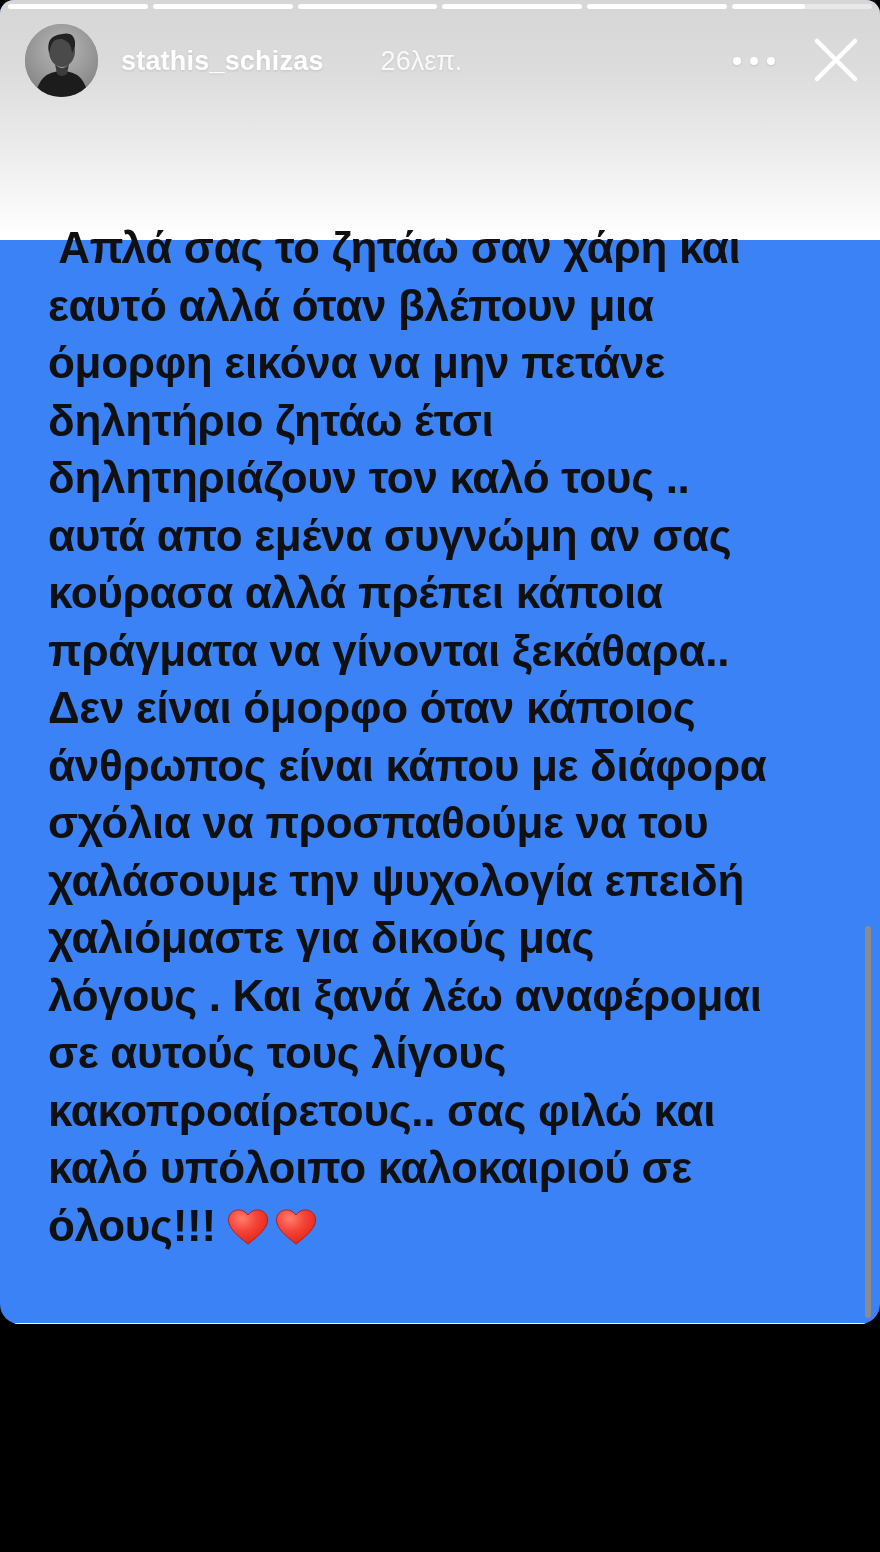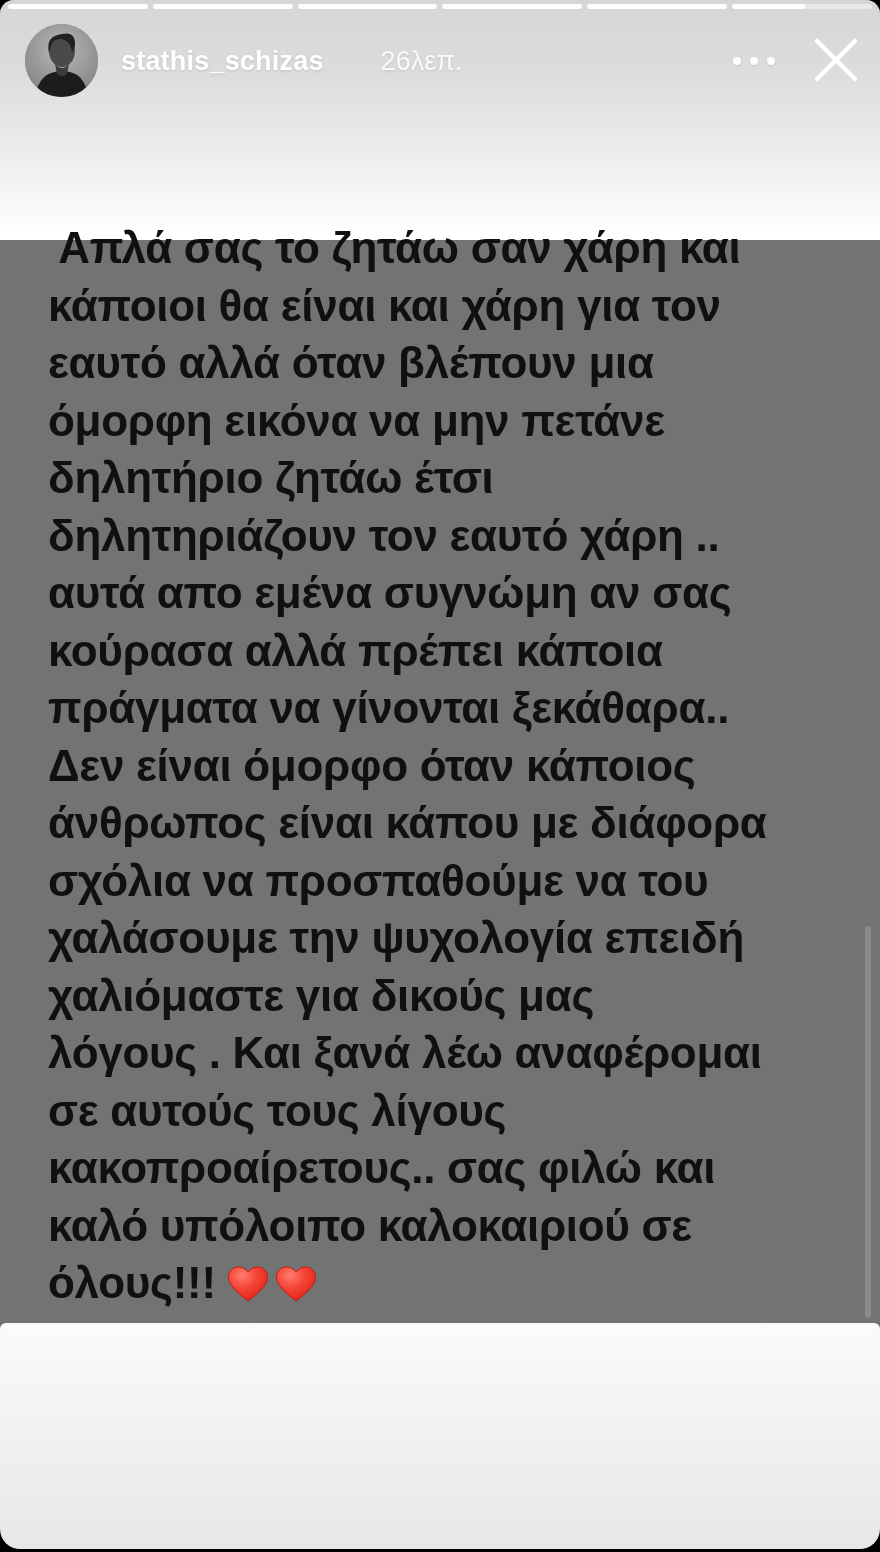--- a/index.html
+++ b/index.html
@@ -4,24 +4,24 @@
 <style>
   html,body{margin:0;padding:0;}
   body{
     width:880px;height:1552px;
     background:#000;
     position:relative;
     overflow:hidden;
     font-family:"Liberation Sans", sans-serif;
   }
   .story-card{
-    position:absolute;left:0;top:0;width:880px;height:1549px;
+    position:absolute;left:0;top:0;width:880px;height:1324px;
     border-radius:14px 14px 20px 20px;
     overflow:hidden;
-    background:#737373;
+    background:#3b82f6;
   }
   
   .header-shade{
     position:absolute;left:0;top:0;width:100%;height:240px;
     background:linear-gradient(180deg,#d6d6d6 0px,#dcdcdc 70px,#ececec 150px,#ffffff 235px);
   }
   
   .progress-row{
     position:absolute;left:8px;right:8px;top:4px;height:5px;
     display:flex;gap:5px;
@@ -142,25 +142,24 @@
     <button class="close-btn" aria-label="close story">
       <svg width="50" height="48" viewBox="0 0 50 48">
         <line x1="6" y1="5" x2="44" y2="43" stroke="#ffffff" stroke-width="4.5" stroke-linecap="round"></line>
         <line x1="44" y1="5" x2="6" y2="43" stroke="#ffffff" stroke-width="4.5" stroke-linecap="round"></line>
       </svg>
     </button>
   </div>
 
   <div class="story-text">
     <div class="line"> Απλά σας το ζητάω σαν χάρη και</div>
-    <div class="line">κάποιοι θα είναι και χάρη για τον</div>
     <div class="line">εαυτό αλλά όταν βλέπουν μια</div>
     <div class="line">όμορφη εικόνα να μην πετάνε</div>
     <div class="line">δηλητήριο ζητάω έτσι</div>
-    <div class="line">δηλητηριάζουν τον εαυτό χάρη ..</div>
+    <div class="line">δηλητηριάζουν τον καλό τους ..</div>
     <div class="line">αυτά απο εμένα συγνώμη αν σας</div>
     <div class="line">κούρασα αλλά πρέπει κάποια</div>
     <div class="line">πράγματα να γίνονται ξεκάθαρα..</div>
     <div class="line">Δεν είναι όμορφο όταν κάποιος</div>
     <div class="line">άνθρωπος είναι κάπου με διάφορα</div>
     <div class="line">σχόλια να προσπαθούμε να του</div>
     <div class="line">χαλάσουμε την ψυχολογία επειδή</div>
     <div class="line">χαλιόμαστε για δικούς μας</div>
     <div class="line">λόγους . Και ξανά λέω αναφέρομαι</div>
     <div class="line">σε αυτούς τους λίγους</div>

